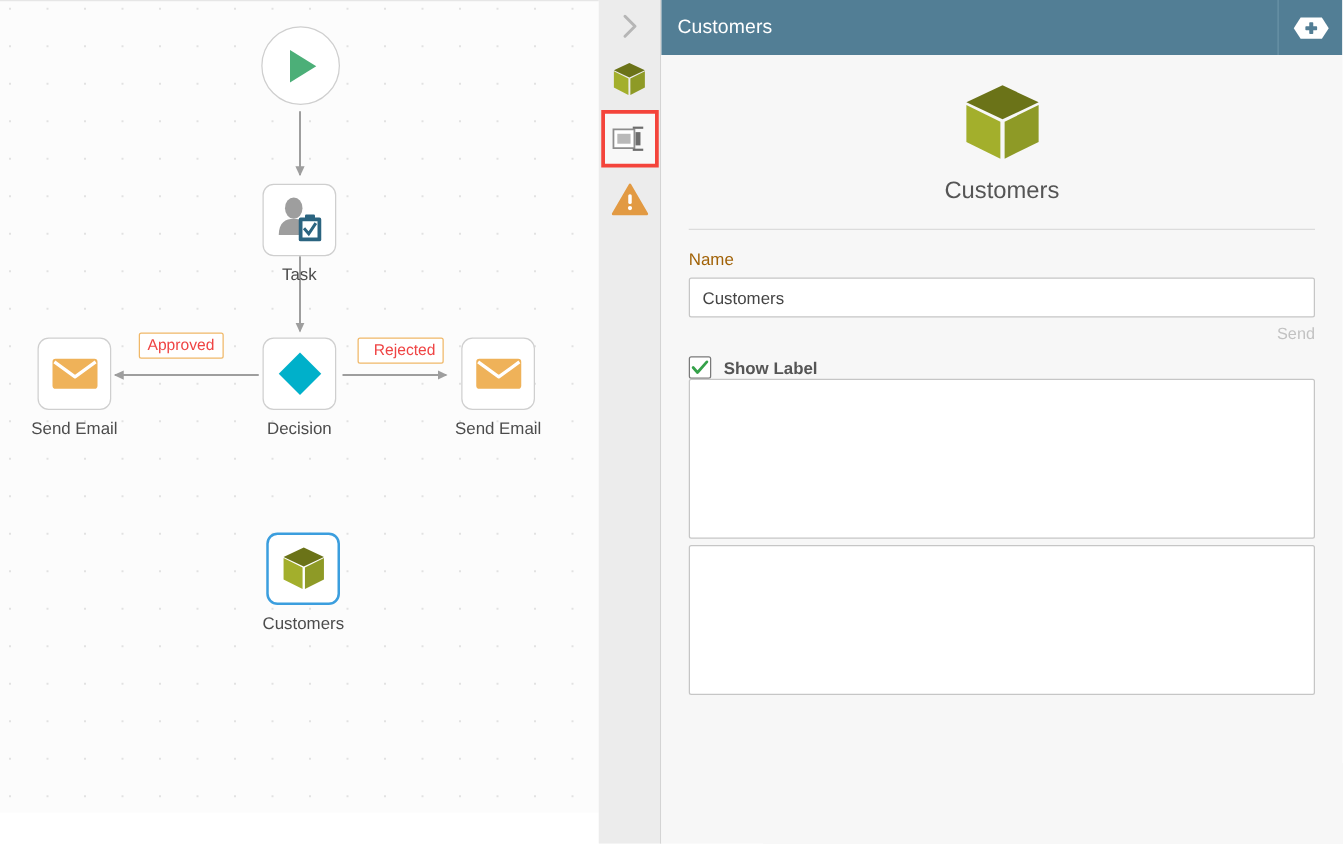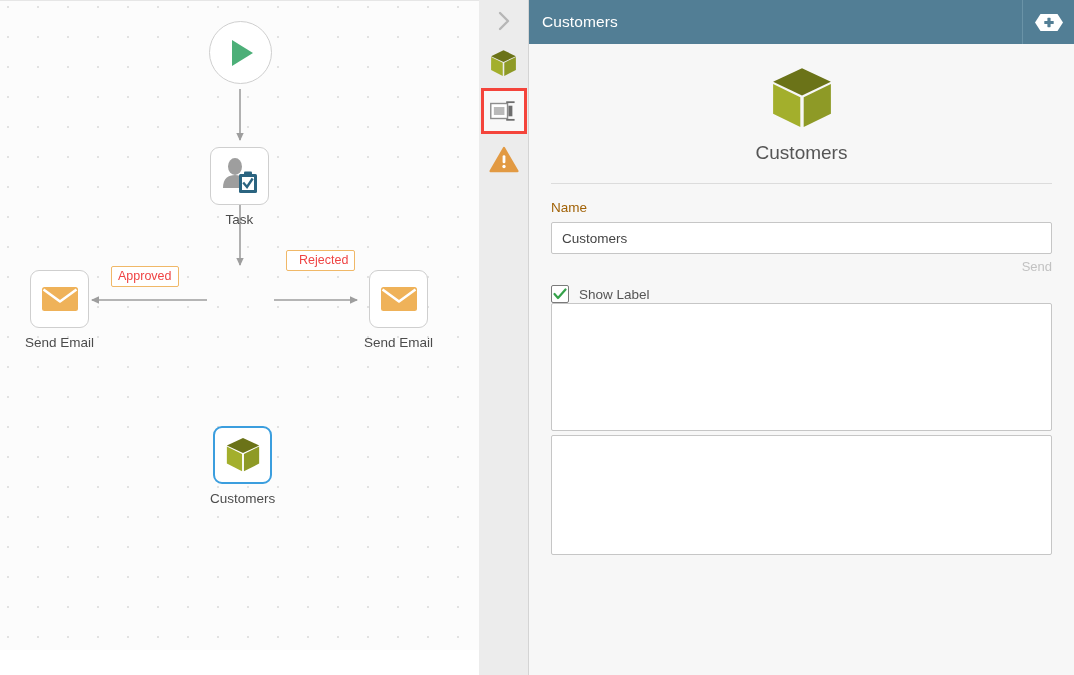--- a/index.html
+++ b/index.html
@@ -170,20 +170,21 @@
     border: 1px solid #7a7a7a;
     background: #fff;
     border-radius: 2px;
     display: flex; align-items: center; justify-content: center;
     cursor: pointer;
   }
   .checkbox-label {
     margin-left: 10px;
     font-size: 13.5px;
     color: #555;
+    font-weight: bold;
   }
   .textarea {
     width: 100%;
     border: 1px solid #c6c6c6;
     background: #ffffff;
     border-radius: 2px;
     resize: none;
     padding: 6px 8px;
     font-size: 13.5px;
     color: #444;
@@ -231,20 +232,28 @@
           <path d="M3 31 C3 21 8.5 18 15 18 C21.5 18 27 21 27 31 Z" fill="#9e9e9e"></path>
           <rect x="19" y="17" width="18" height="19" rx="1.5" fill="#2B6480"></rect>
           <rect x="24" y="14.5" width="8" height="4.5" rx="1" fill="#2B6480"></rect>
           <rect x="22" y="20" width="12" height="13" fill="#ffffff"></rect>
           <path d="M24 26.5 L27 30 L32 22.5" stroke="#2B6480" stroke-width="2.4" fill="none" stroke-linecap="square"></path>
         </svg>
       </div>
       <div class="node-label">Task</div>
     </div>
 
+    <div class="node" style="left:210px; top:269px;">
+      <div class="node-shape rounded" style="width:59px;height:58px;">
+        <svg width="42" height="42" viewBox="0 0 42 42">
+          <path d="M21 4 L38 21 L21 38 L4 21 Z" fill="#00B0CA"></path>
+        </svg>
+      </div>
+      <div class="node-label">Decision</div>
+    </div>
 
     <div class="node" style="left:25px; top:269px;">
       <div class="node-shape rounded" style="width:59px;height:58px;">
         <svg width="38" height="28" viewBox="0 0 38 28">
           <rect x="1" y="2" width="36" height="24" rx="2.5" fill="#EFB259"></rect>
           <path d="M2.5 4.5 L19 16.5 L35.5 4.5" stroke="#ffffff" stroke-width="2.6" fill="none" stroke-linejoin="round"></path>
         </svg>
       </div>
       <div class="node-label">Send Email</div>
     </div>
@@ -264,21 +273,21 @@
         <svg width="38" height="38" viewBox="0 0 40 40">
           <path d="M20 2 L37 10 L20 18 L3 10 Z" fill="#6B7318"></path>
           <path d="M3 11 L19 19 L19 37 L3 29 Z" fill="#A3AF2C"></path>
           <path d="M37 11 L21 19 L21 37 L37 29 Z" fill="#8E9A26"></path>
         </svg>
       </div>
       <div class="node-label">Customers</div>
     </div>
 
     <div class="edge-label" style="left:111px; top:265px;">Approved</div>
-    <div class="edge-label" style="left:286px; top:249px;padding-left:12px;">Rejected</div>
+    <div class="edge-label" style="left:286px; top:269px;padding-left:12px;">Rejected</div>
   </div>
 
   <div class="rail">
 
     <div class="rail-chevron">
       <svg width="16" height="22" viewBox="0 0 16 22">
         <path d="M4 3 L12 11 L4 19" stroke="#b6b6b6" stroke-width="2.4" fill="none" stroke-linecap="round" stroke-linejoin="round"></path>
       </svg>
     </div>
 

